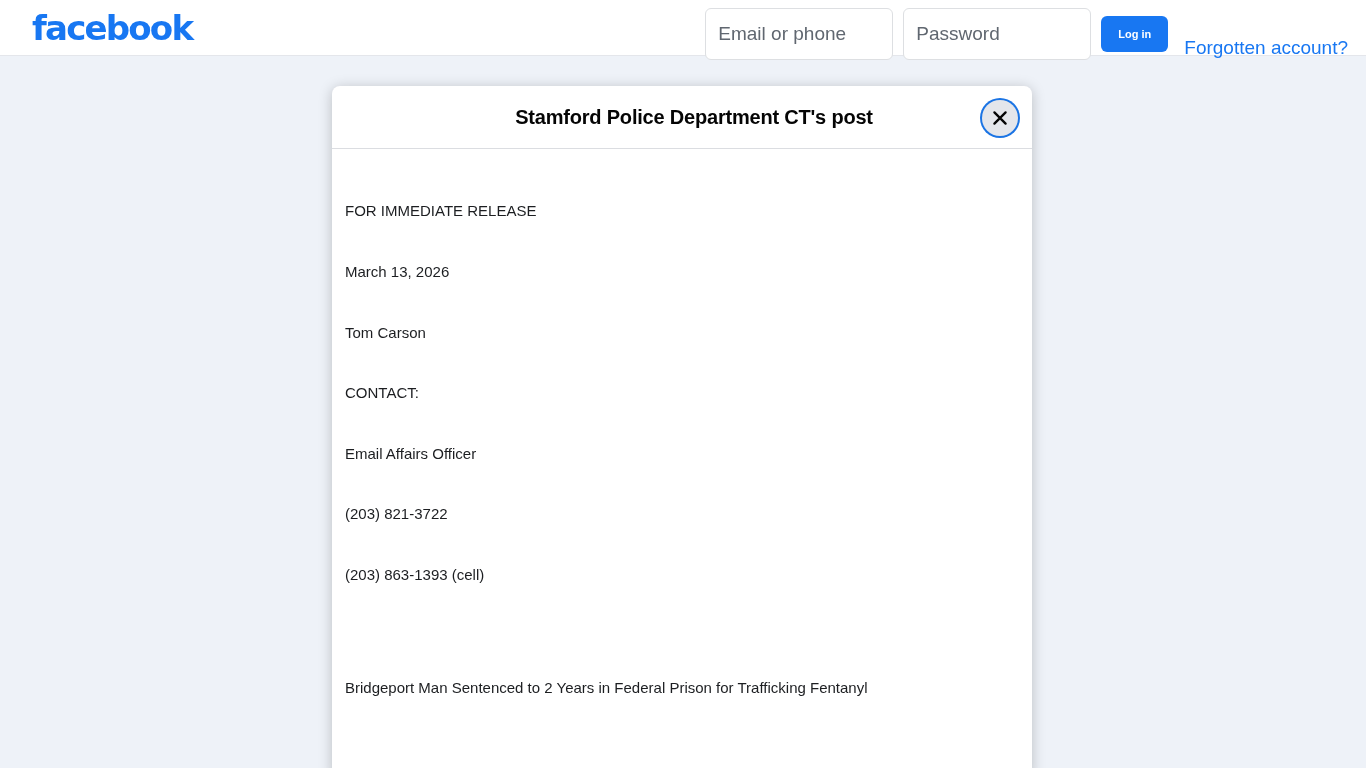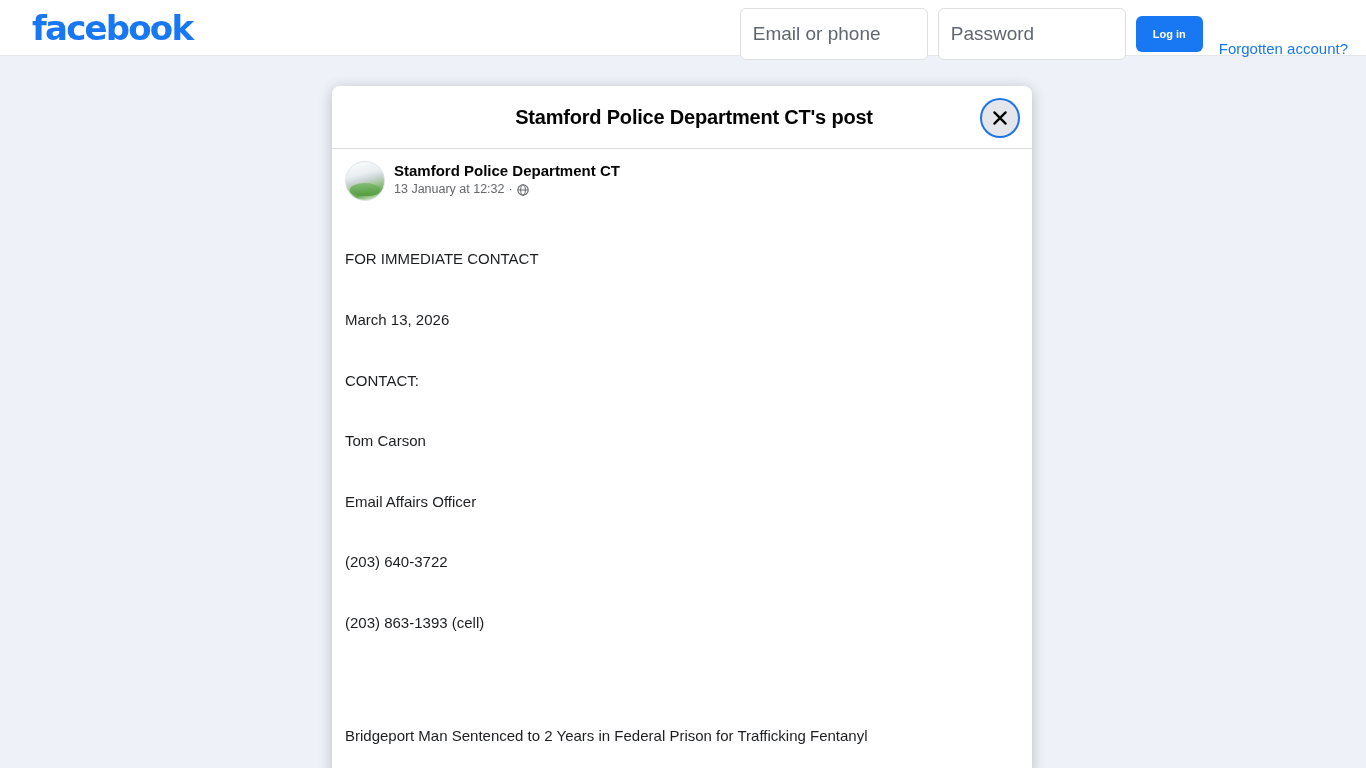--- a/index.html
+++ b/index.html
@@ -53,21 +53,21 @@
     background: #1877f2;
     color: #fff;
     font-size: 11px;
     font-weight: bold;
     border: none;
     border-radius: 6px;
     cursor: pointer;
     font-family: "Liberation Sans", sans-serif;
   }
   #forgot-link {
-    font-size: 15px;
+    font-size: 19px;
     color: #1877f2;
     text-decoration: none;
     white-space: nowrap;
     margin-left: 6px;
     cursor: pointer;
     margin-top: 28px;
   }
 
   
   #modal {
@@ -176,45 +176,28 @@
     <div id="modal-title">Stamford Police Department CT's post</div>
     <button id="close-btn">
       <svg width="18" height="18" viewBox="0 0 18 18" aria-hidden="true">
         <path d="M3.4 3.4 L14.6 14.6 M14.6 3.4 L3.4 14.6" stroke="#050505" stroke-width="2.3" stroke-linecap="round"></path>
       </svg>
     </button>
   </div>
 
   <div id="modal-body">
 
-    <div id="author-row">
-      <div id="avatar"></div>
-      <div>
-        <div id="author-name">Stamford Police Department CT</div>
-        <div id="author-meta">
-          <span>13 January at 12:32</span>
-          <span>·</span>
-          <span id="globe-icon">
-            <svg width="12" height="12" viewBox="0 0 12 12" aria-hidden="true">
-              <circle cx="6" cy="6" r="5.2" fill="none" stroke="#65676b" stroke-width="1.1"></circle>
-              <ellipse cx="6" cy="6" rx="2.3" ry="5.2" fill="none" stroke="#65676b" stroke-width="1"></ellipse>
-              <path d="M1 6 H11" stroke="#65676b" stroke-width="1"></path>
-            </svg>
-          </span>
-        </div>
-      </div>
-    </div>
 
     <div id="post-text">
-      <p class="para">FOR IMMEDIATE CONTACT</p>
+      <p class="para">FOR IMMEDIATE RELEASE</p>
       <p class="para">March 13, 2026</p>
+      <p class="para">Tom Carson</p>
       <p class="para">CONTACT:</p>
-      <p class="para">Tom Carson</p>
       <p class="para">Email Affairs Officer</p>
-      <p class="para">(203) 640-3722</p>
+      <p class="para">(203) 821-3722</p>
       <p class="para">(203) 863-1393 (cell)</p>
       <div class="gap"></div>
       <p class="para">Bridgeport Man Sentenced to 2 Years in Federal Prison for Trafficking Fentanyl</p>
       
       
     </div>
 
   </div>
 </div>
 

